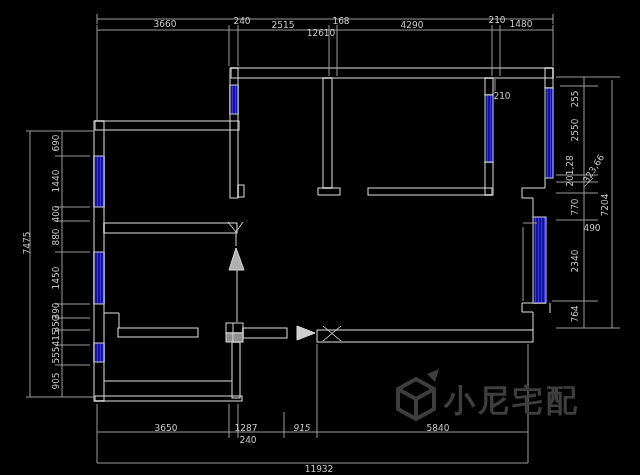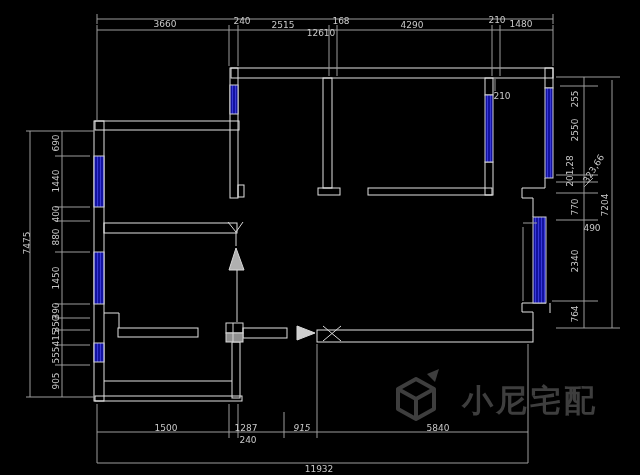--- a/index.html
+++ b/index.html
@@ -3,21 +3,21 @@
 <meta charset="utf-8">
 <style>
   html,body{margin:0;padding:0;background:#000;}
   #stage{position:relative;width:640px;height:475px;background:#000;overflow:hidden;
          font-family:"DejaVu Sans",sans-serif;}
   svg{position:absolute;left:0;top:0;}
   .lbl{position:absolute;font-size:9px;color:#c9c9c9;line-height:1;white-space:nowrap;
        transform:translate(-50%,-50%);}
   .lbl.v{transform:translate(-50%,-50%) rotate(-90deg);}
   .lbl.diag{transform:translate(-50%,-50%) rotate(-58deg);}
-  .wm{position:absolute;left:462px;top:380px;font-size:31px;letter-spacing:3px;
+  .wm{position:absolute;left:444px;top:380px;font-size:31px;letter-spacing:3px;
       color:#3e3e3e;font-weight:bold;}
 </style>
 </head>
 <body>
 
 <div id="stage">
 
 <svg width="640" height="475" viewBox="0 0 640 475">
   <defs>
     <pattern id="win" width="3" height="4" patternUnits="userSpaceOnUse">
@@ -146,21 +146,21 @@
 
 <span class="lbl" style="left:321px;top:5px;margin-top:28px;">12610</span>
 <span class="lbl" style="left:165px;top:24px;">3660</span>
 <span class="lbl" style="left:242px;top:21px;">240</span>
 <span class="lbl" style="left:283px;top:25px;">2515</span>
 <span class="lbl" style="left:341px;top:21px;">168</span>
 <span class="lbl" style="left:412px;top:25px;">4290</span>
 <span class="lbl" style="left:497px;top:20px;">210</span>
 <span class="lbl" style="left:521px;top:24px;">1480</span>
 
-<span class="lbl" style="left:166px;top:428px;">1500</span>
+<span class="lbl" style="left:166px;top:428px;">3650</span>
 <span class="lbl" style="left:248px;top:440px;">240</span>
 <span class="lbl" style="left:246px;top:428px;">1287</span>
 <span class="lbl" style="left:302px;top:428px;font-style:italic;">915</span>
 <span class="lbl" style="left:422px;top:428px;margin-left:16px;">5840</span>
 <span class="lbl" style="left:319px;top:469px;">11932</span>
 
 <span class="lbl v" style="left:56px;top:143px;">690</span>
 <span class="lbl v" style="left:56px;top:181px;">1440</span>
 <span class="lbl v" style="left:56px;top:214px;">400</span>
 <span class="lbl v" style="left:56px;top:237px;">880</span>

